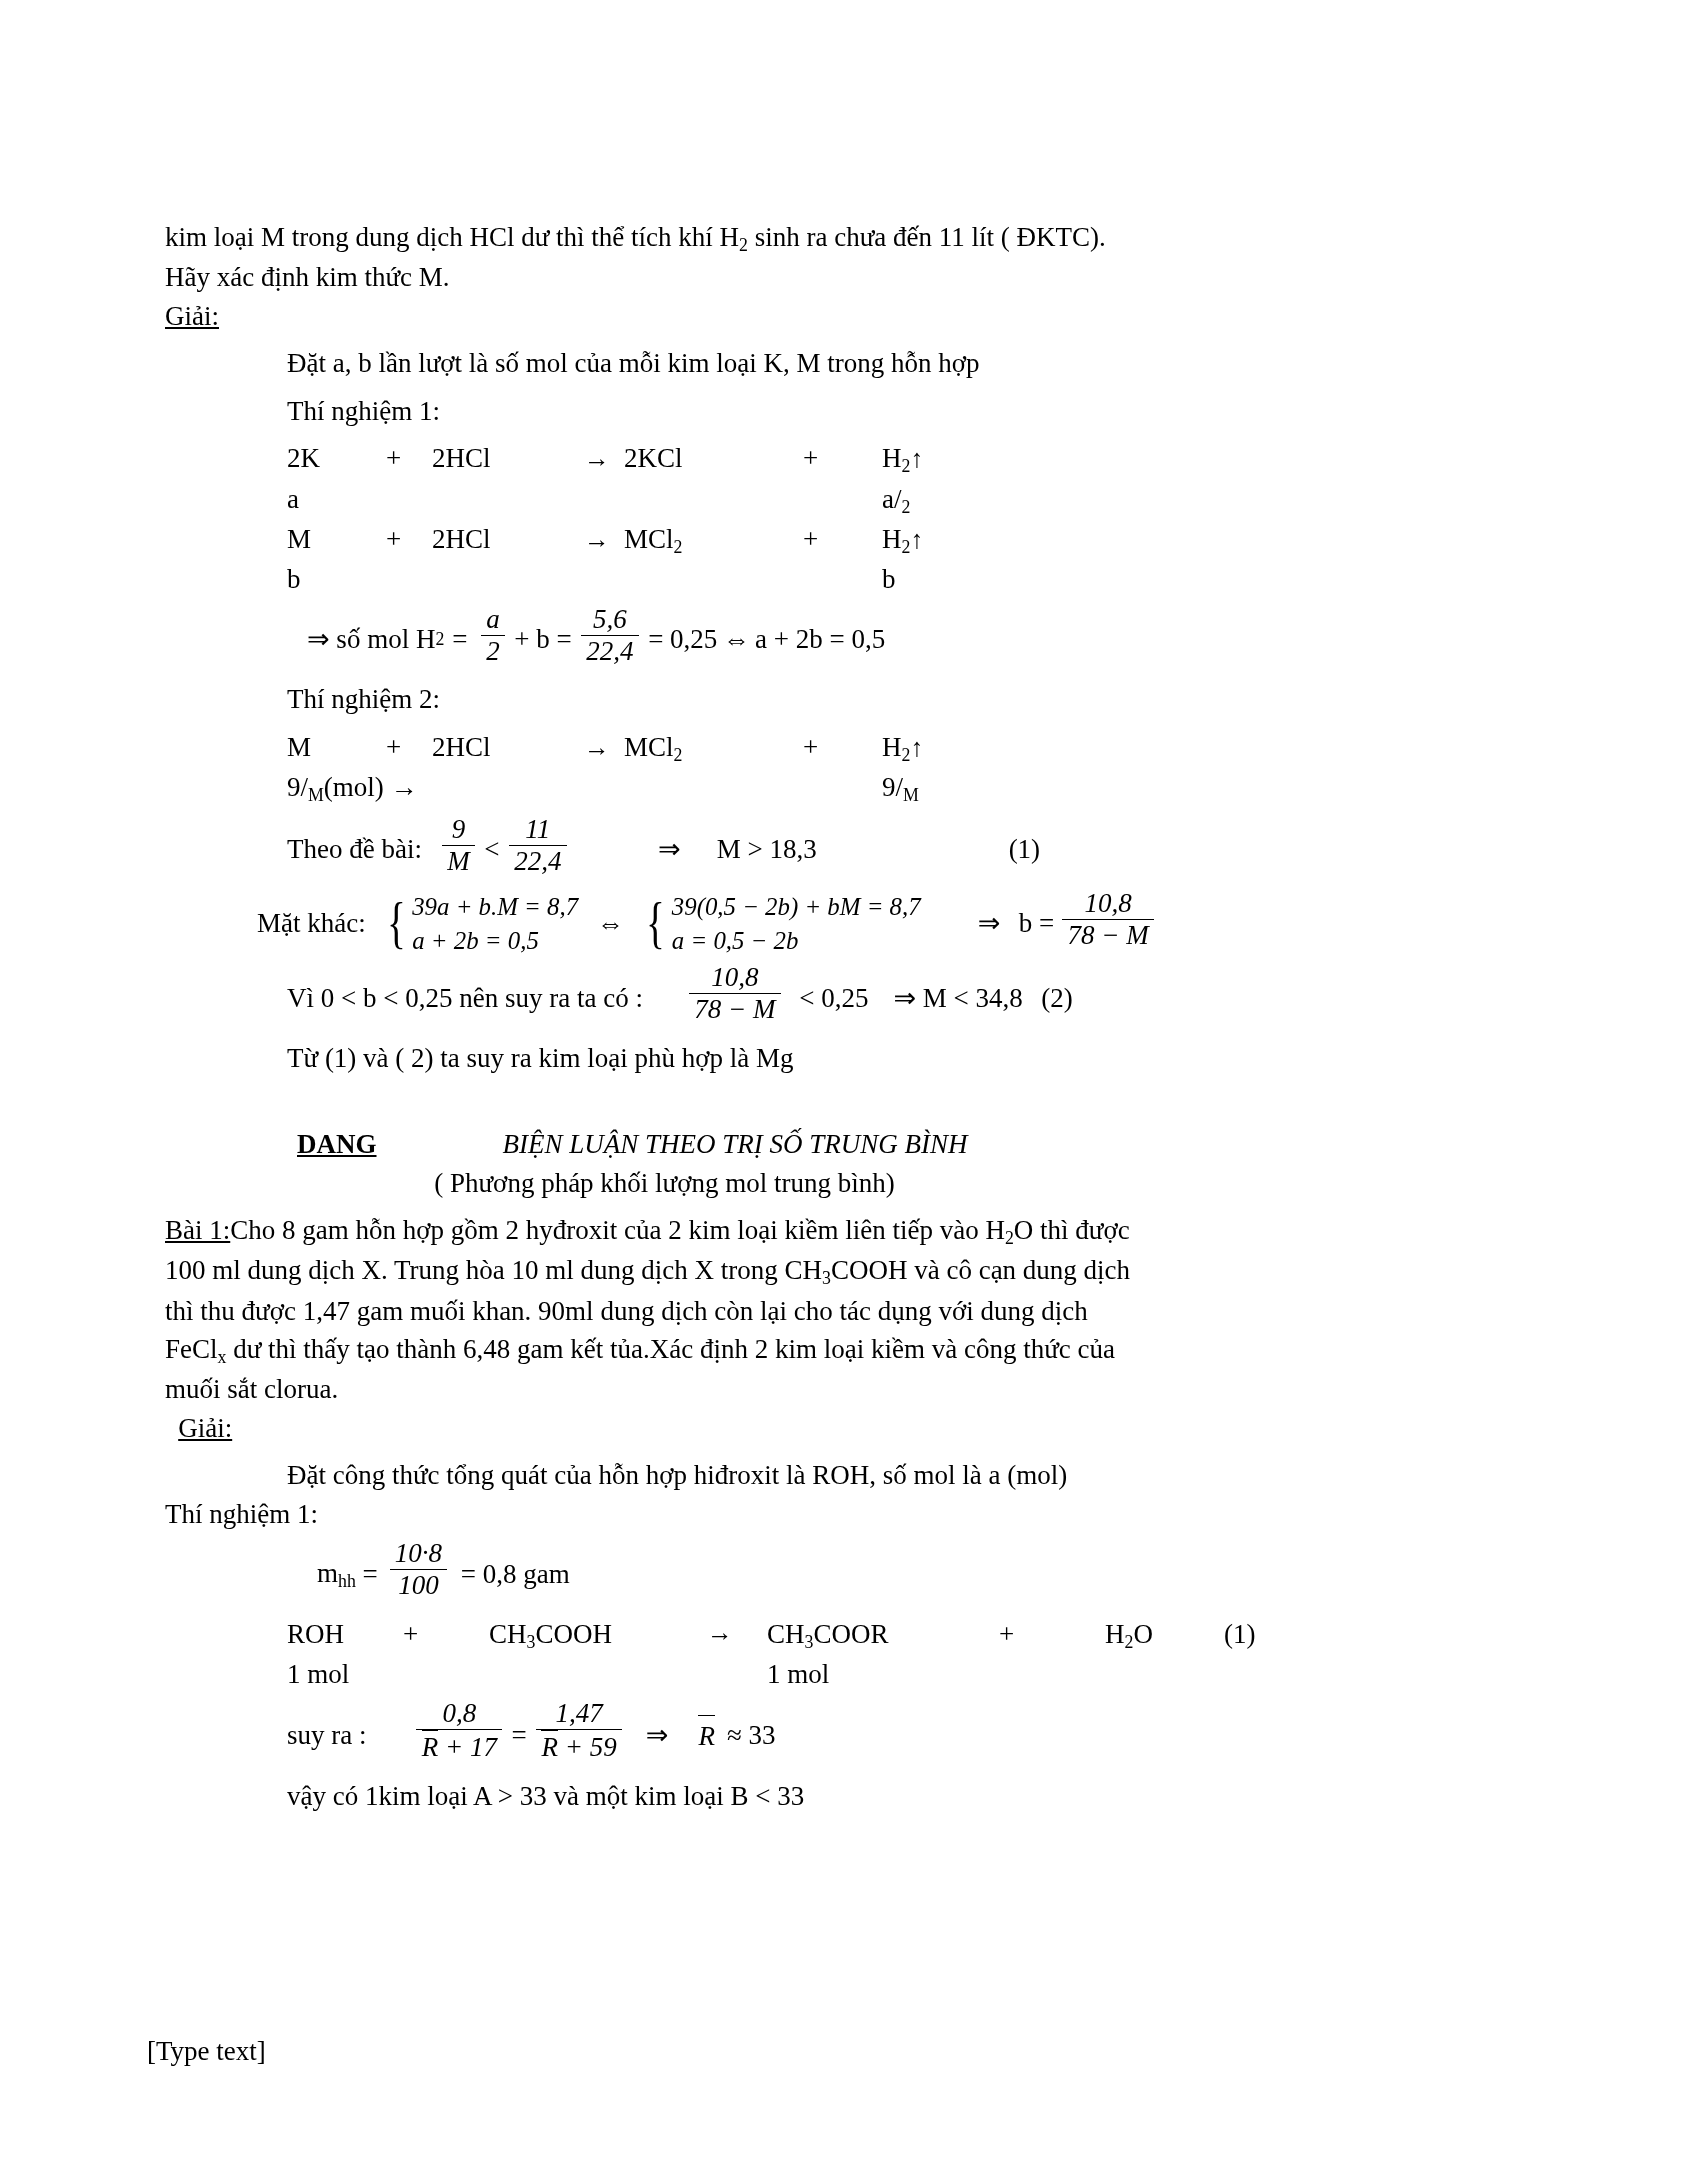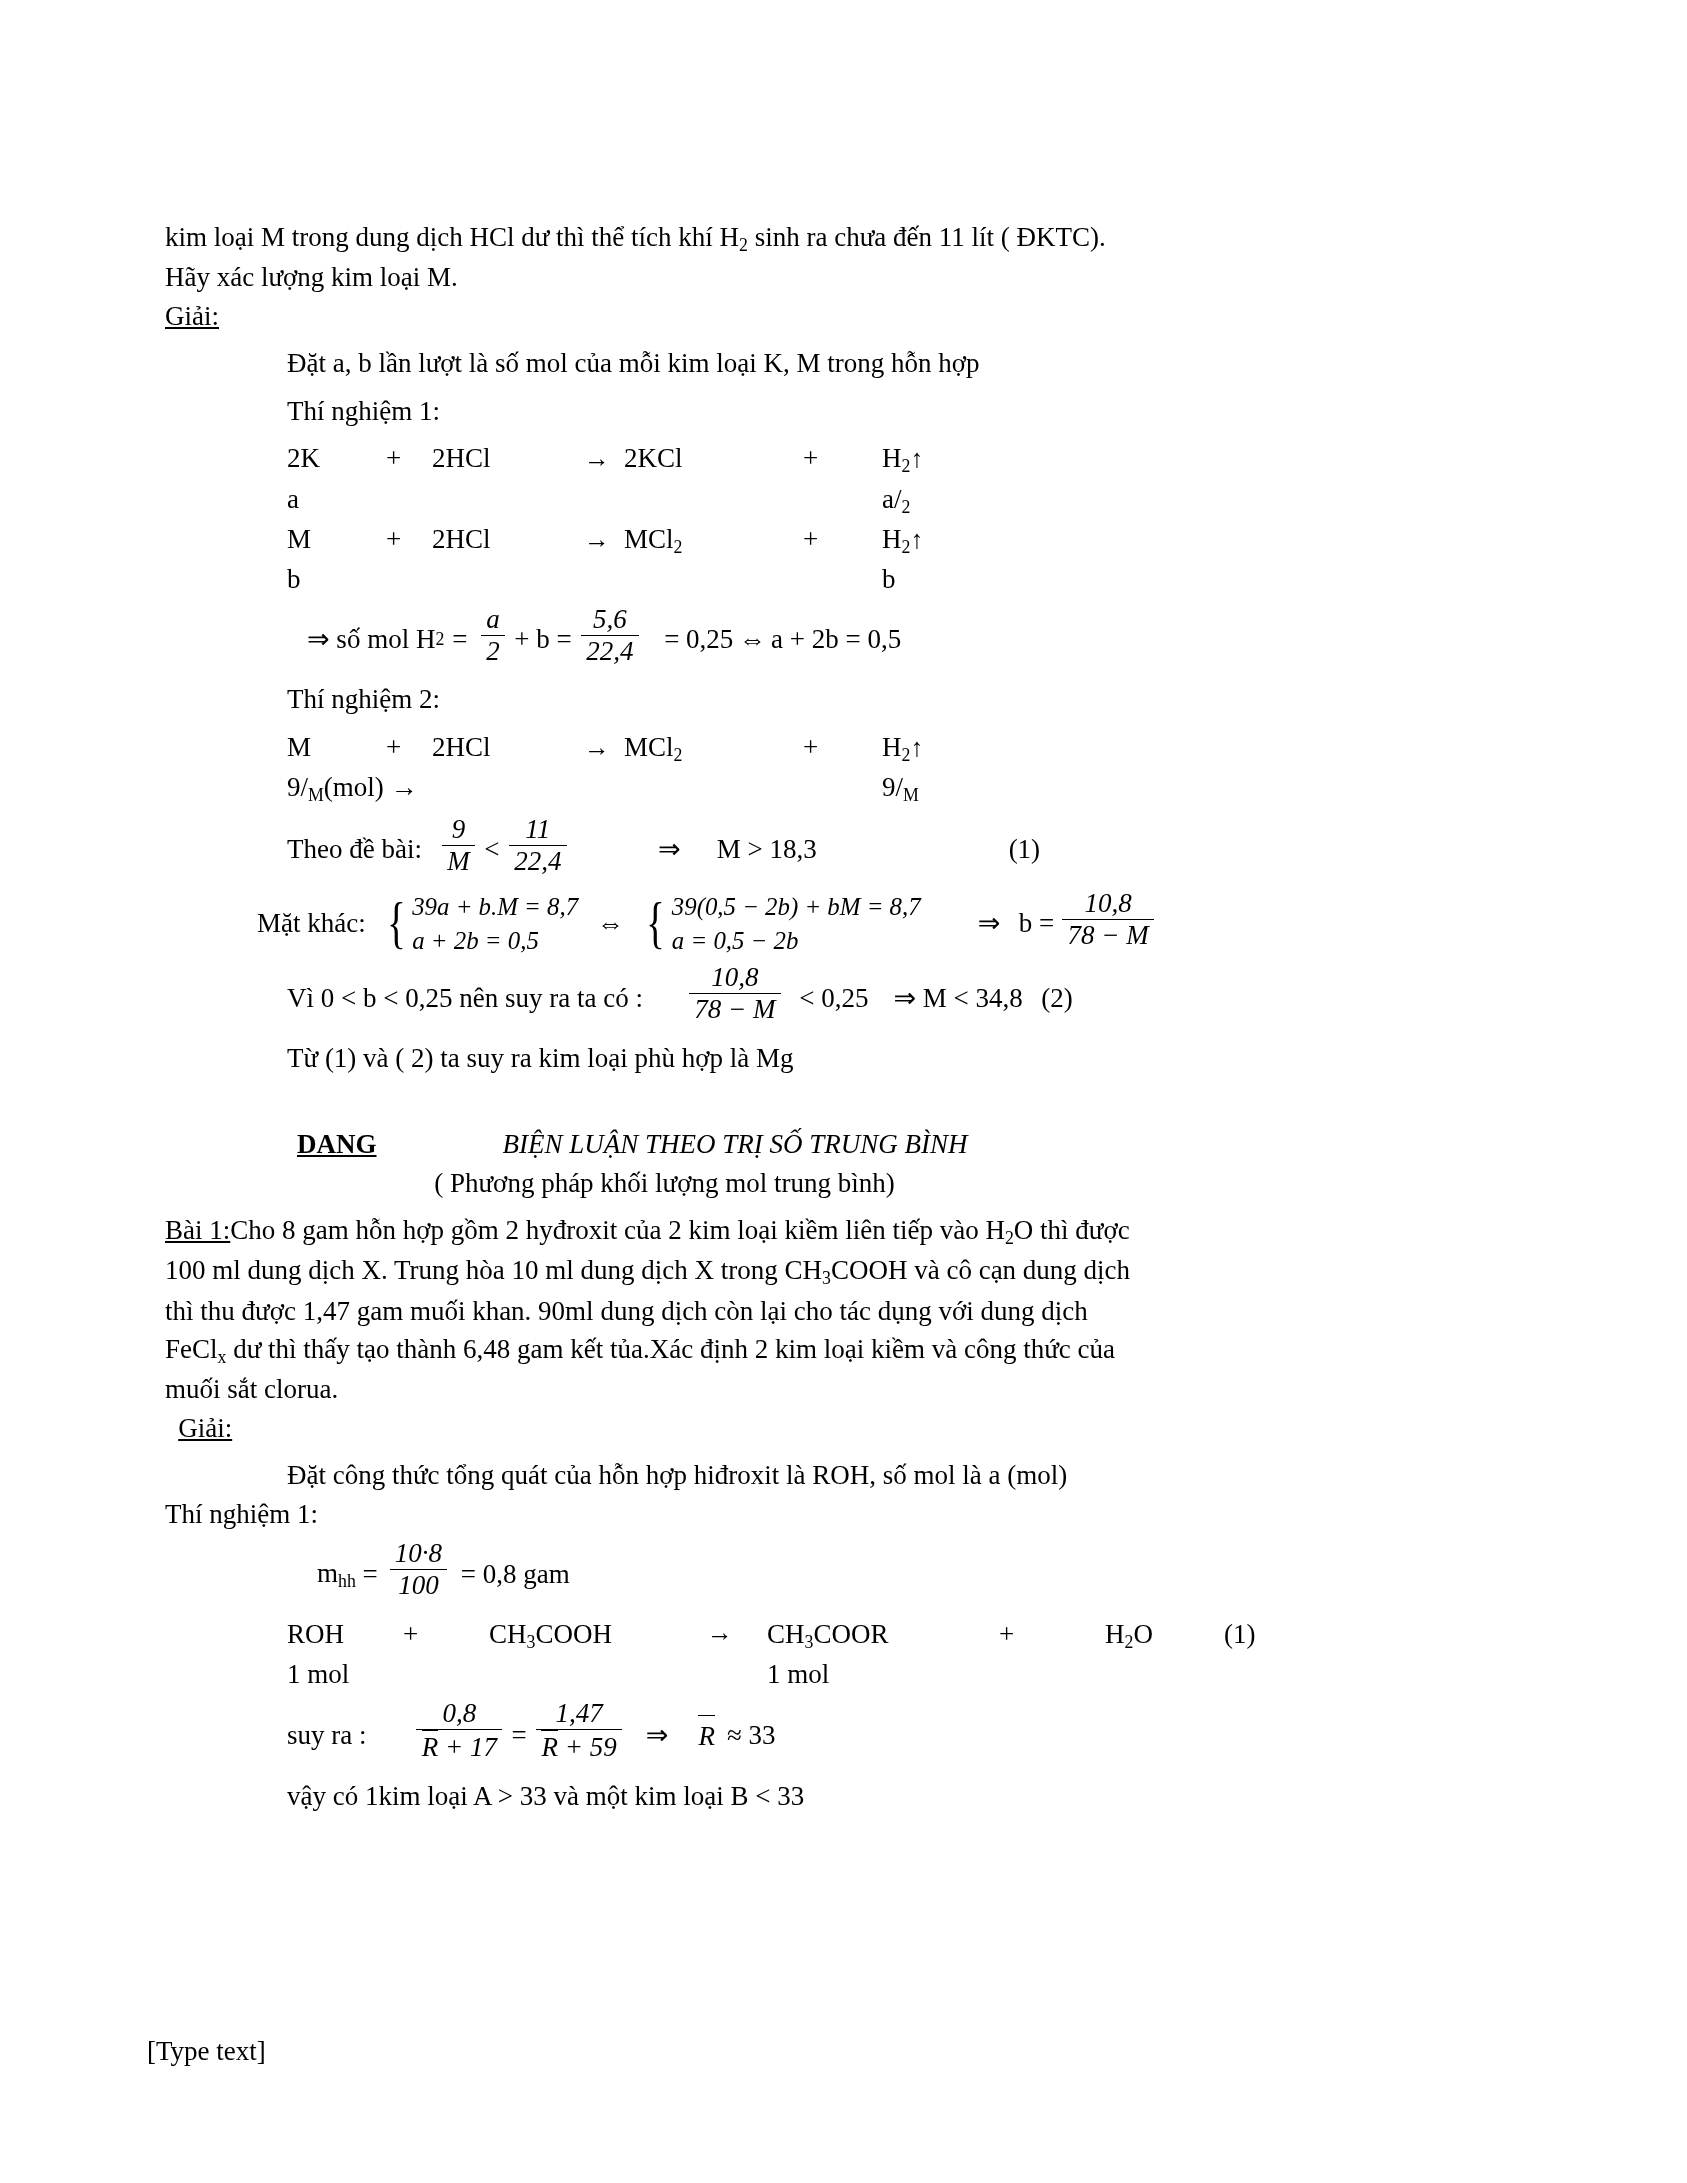--- a/index.html
+++ b/index.html
@@ -106,21 +106,21 @@
   }
 </style>
 </head>
 <body>
 
 <div class="page">
   <div class="doc">
 
     
     <p class="ind-0"><span>kim loại M trong dung dịch HCl dư thì thể tích khí H</span><sub>2</sub><span> sinh ra chưa đến 11 lít ( ĐKTC).</span></p>
-    <p class="ind-0">Hãy xác lượng kim loại M.</p>
+    <p class="ind-0">Hãy xác định kim thức M.</p>
     <p class="ind-0 ital under" style="display:inline-block;">Giải:</p>
 
     <div class="smallgap"></div>
 
     
     <p class="ind-2">Đặt a, b lần lượt là số mol của mỗi kim loại K, M trong hỗn hợp</p>
     <div class="smallgap"></div>
     <p class="ind-2">Thí nghiệm 1:</p>
     <div class="smallgap"></div>
 
@@ -172,21 +172,21 @@
       <span style="margin:0 8px;">=</span>
       <span class="frac">
         <span class="num">a</span>
         <span class="den">2</span>
       </span>
       <span class="ital" style="margin:0 4px;">+ b =</span>
       <span class="frac">
         <span class="num">5,6</span>
         <span class="den">22,4</span>
       </span>
-      <span class="ital" style="margin-left:20px;">= 0,25</span>
+      <span class="ital" style="margin-left:4px;">= 0,25</span>
       <span style="margin:0 5.3px;">⇔</span>
       <span class="ital">a + 2b = 0,5</span>
     </div>
 
     <div class="smallgap"></div>
     <p class="ind-2">Thí nghiệm 2:</p>
     <div class="smallgap"></div>
 
     <div class="rxn ind-2">
       <span>M</span>

